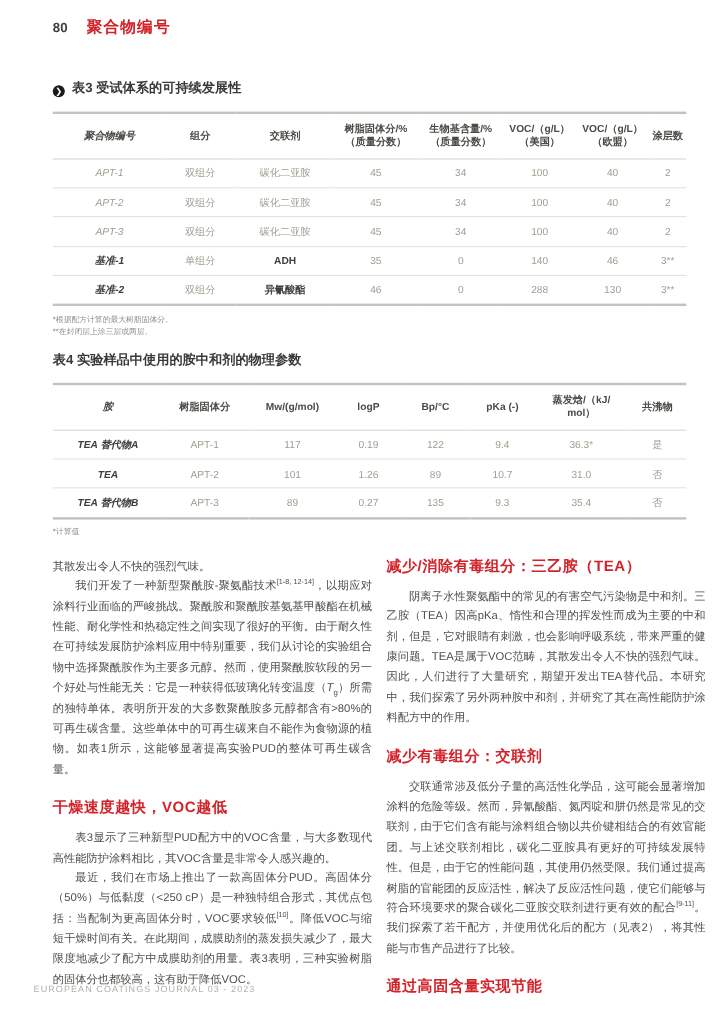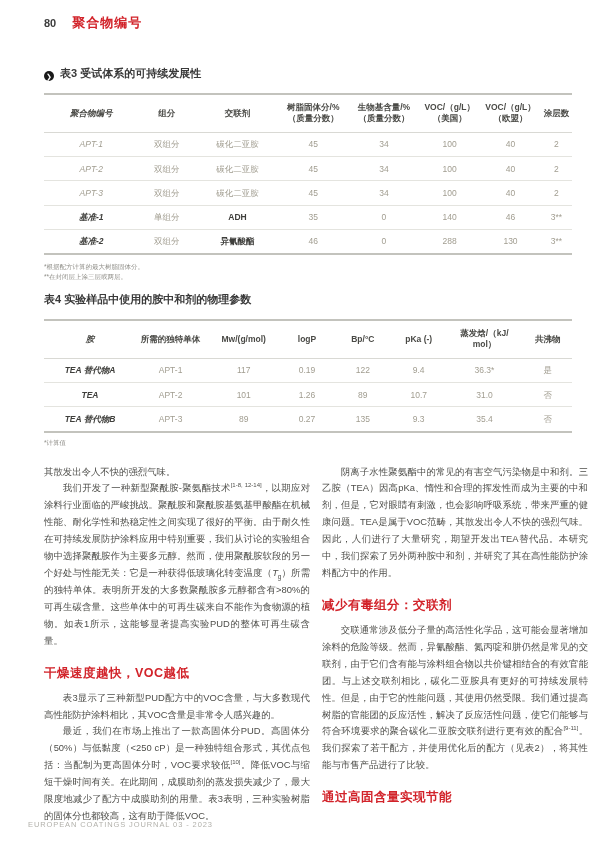--- a/index.html
+++ b/index.html
@@ -160,21 +160,21 @@
   </div>
 
   <div class="tbl-caption cap4">
     <span>表4 实验样品中使用的胺中和剂的物理参数</span>
   </div>
 
   <table class="tbl" id="table4">
     <thead>
       <tr>
         <th>胺</th>
-        <th>所需的独特单体</th>
+        <th>树脂固体分</th>
         <th>Mw/(g/mol)</th>
         <th>logP</th>
         <th>Bp/°C</th>
         <th>pKa (-)</th>
         <th>蒸发焓/（kJ/
 mol）</th>
         <th>共沸物</th>
       </tr>
     </thead>
     <tbody>
@@ -215,20 +215,21 @@
 
   <div class="columns">
     <div class="col">
       <p class="body-p">其散发出令人不快的强烈气味。</p>
       <p class="body-p indent">我们开发了一种新型聚酰胺-聚氨酯技术<sup>[1-8, 12-14]</sup>，以期应对涂料行业面临的严峻挑战。聚酰胺和聚酰胺基氨基甲酸酯在机械性能、耐化学性和热稳定性之间实现了很好的平衡。由于耐久性在可持续发展防护涂料应用中特别重要，我们从讨论的实验组合物中选择聚酰胺作为主要多元醇。然而，使用聚酰胺软段的另一个好处与性能无关：它是一种获得低玻璃化转变温度（<i>T</i><sub>g</sub>）所需的独特单体。表明所开发的大多数聚酰胺多元醇都含有&gt;80%的可再生碳含量。这些单体中的可再生碳来自不能作为食物源的植物。如表1所示，这能够显著提高实验PUD的整体可再生碳含量。</p>
       <h3 class="sec">干燥速度越快，VOC越低</h3>
       <p class="body-p indent">表3显示了三种新型PUD配方中的VOC含量，与大多数现代高性能防护涂料相比，其VOC含量是非常令人感兴趣的。</p>
       <p class="body-p indent">最近，我们在市场上推出了一款高固体分PUD。高固体分（50%）与低黏度（&lt;250 cP）是一种独特组合形式，其优点包括：当配制为更高固体分时，VOC要求较低<sup>[10]</sup>。降低VOC与缩短干燥时间有关。在此期间，成膜助剂的蒸发损失减少了，最大限度地减少了配方中成膜助剂的用量。表3表明，三种实验树脂的固体分也都较高，这有助于降低VOC。</p>
     </div>
     <div class="col">
+      <h3 class="sec">减少/消除有毒组分：三乙胺（TEA）</h3>
       <p class="body-p indent">阴离子水性聚氨酯中的常见的有害空气污染物是中和剂。三乙胺（TEA）因高pKa、惰性和合理的挥发性而成为主要的中和剂，但是，它对眼睛有刺激，也会影响呼吸系统，带来严重的健康问题。TEA是属于VOC范畴，其散发出令人不快的强烈气味。因此，人们进行了大量研究，期望开发出TEA替代品。本研究中，我们探索了另外两种胺中和剂，并研究了其在高性能防护涂料配方中的作用。</p>
       <h3 class="sec">减少有毒组分：交联剂</h3>
       <p class="body-p indent">交联通常涉及低分子量的高活性化学品，这可能会显著增加涂料的危险等级。然而，异氰酸酯、氮丙啶和肼仍然是常见的交联剂，由于它们含有能与涂料组合物以共价键相结合的有效官能团。与上述交联剂相比，碳化二亚胺具有更好的可持续发展特性。但是，由于它的性能问题，其使用仍然受限。我们通过提高树脂的官能团的反应活性，解决了反应活性问题，使它们能够与符合环境要求的聚合碳化二亚胺交联剂进行更有效的配合<sup>[9-11]</sup>。我们探索了若干配方，并使用优化后的配方（见表2），将其性能与市售产品进行了比较。</p>
       <h3 class="sec">通过高固含量实现节能</h3>
 
     </div>
   </div>
 
   <div class="page-footer">EUROPEAN COATINGS JOURNAL 03 - 2023</div>
 

